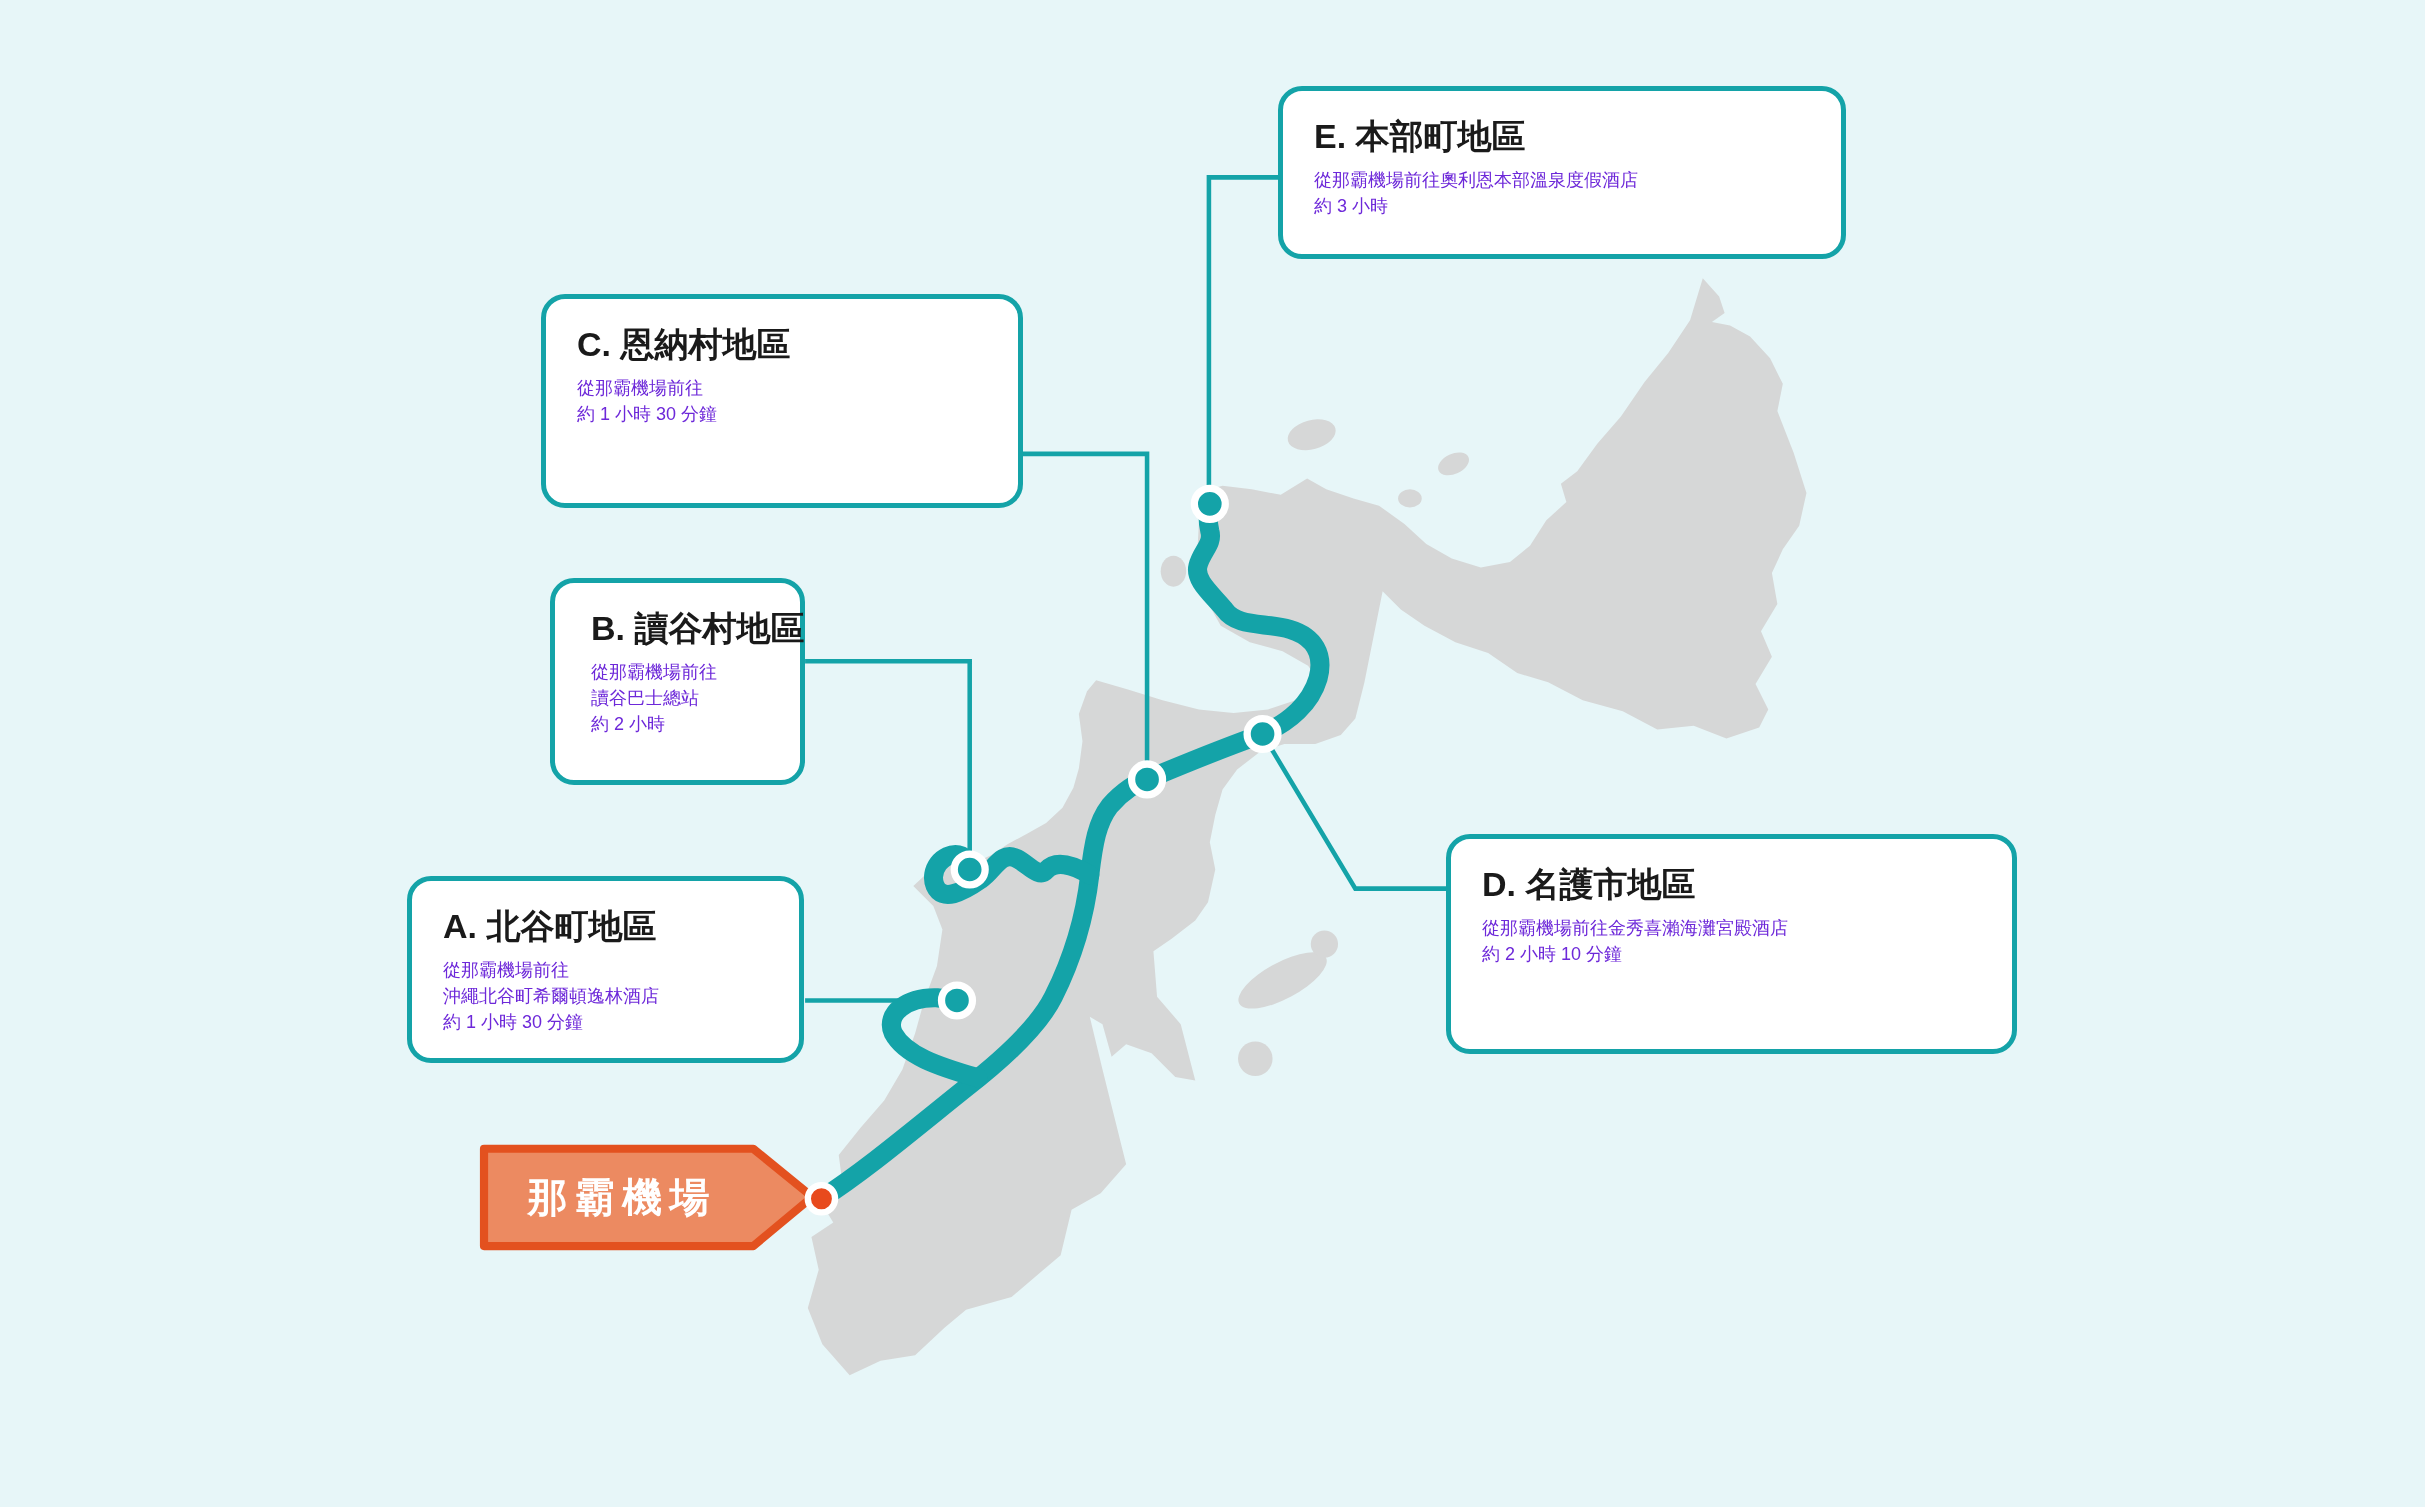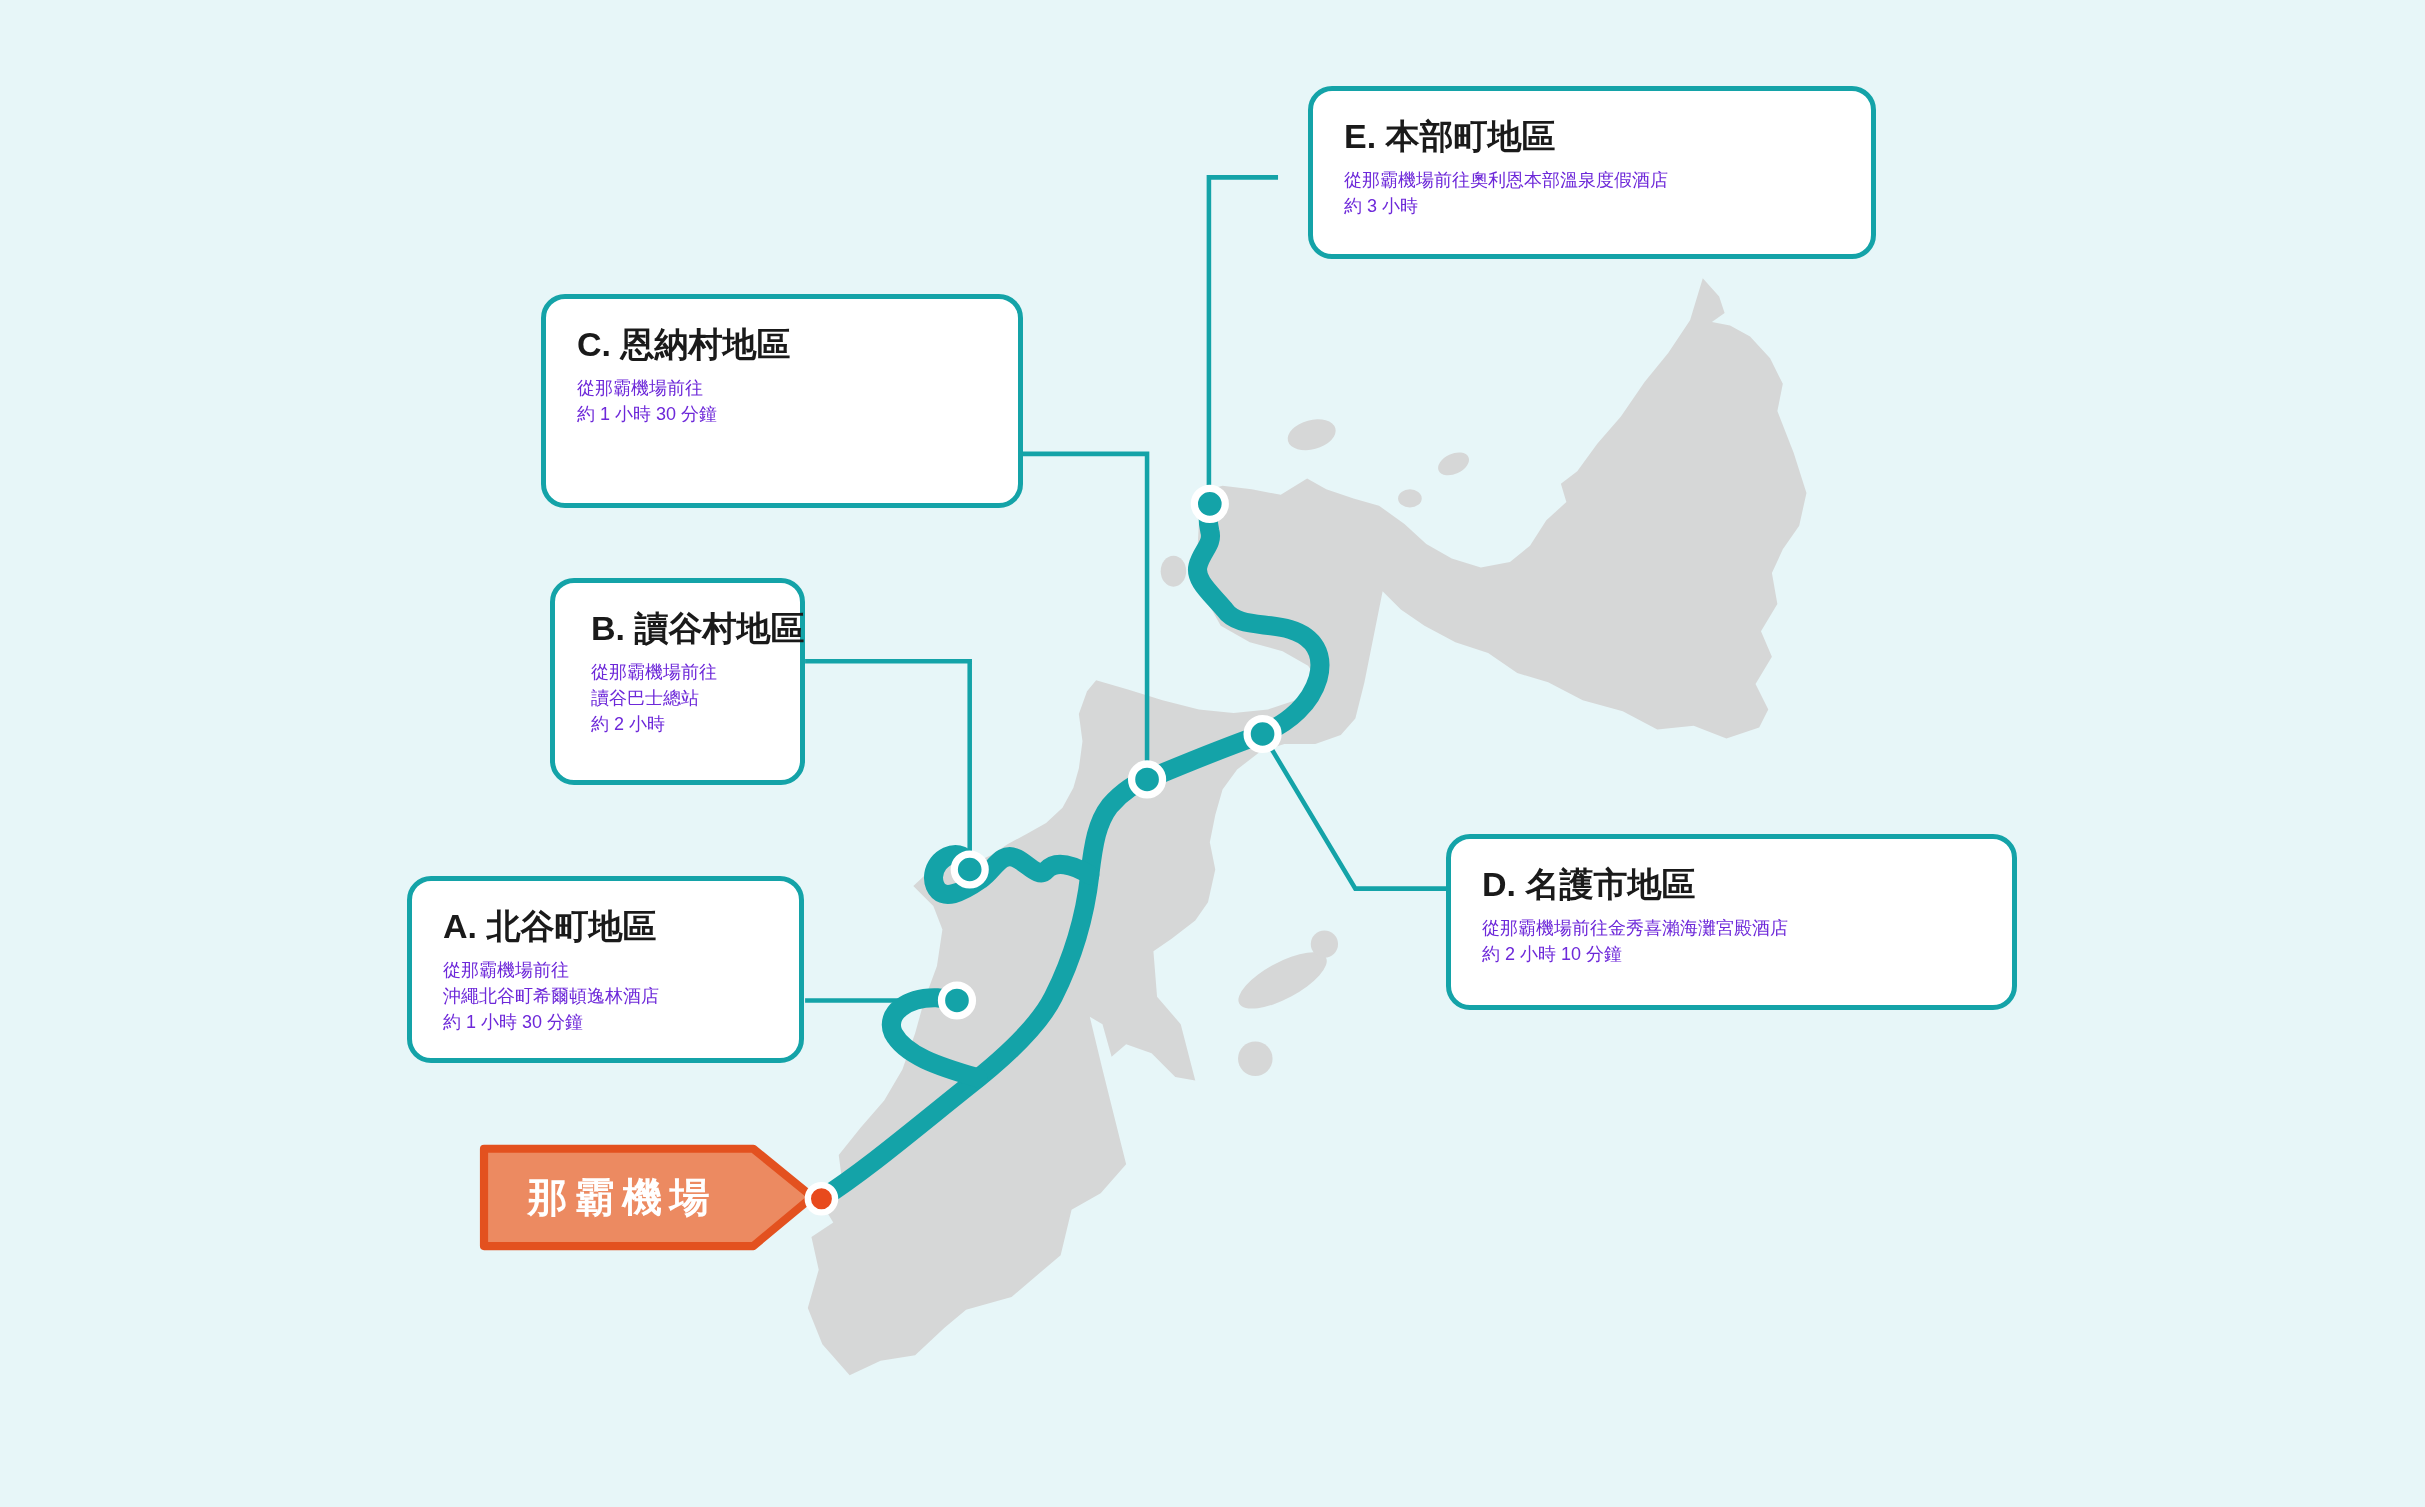--- a/index.html
+++ b/index.html
@@ -148,21 +148,21 @@
     <g>
       <circle cx="1066" cy="956" r="17" fill="#14a3a8" stroke="#ffffff" stroke-width="8"></circle>
       <circle cx="1052" cy="1100" r="17" fill="#14a3a8" stroke="#ffffff" stroke-width="8"></circle>
       <circle cx="1261" cy="857" r="17" fill="#14a3a8" stroke="#ffffff" stroke-width="8"></circle>
       <circle cx="1388" cy="807" r="17" fill="#14a3a8" stroke="#ffffff" stroke-width="8"></circle>
       <circle cx="1330" cy="554" r="17" fill="#14a3a8" stroke="#ffffff" stroke-width="8"></circle>
       <circle cx="903" cy="1318" r="15" fill="#e84a1d" stroke="#ffffff" stroke-width="7"></circle>
     </g>
   </svg>
 
-  <div class="callout" style="left:1278px; top:86px; width:568px; height:173px;margin-left:30px;">
+  <div class="callout" style="left:1278px; top:86px; width:568px; height:173px;">
     <div class="title">E. 本部町地區</div>
     <div class="line">從那霸機場前往奧利恩本部溫泉度假酒店</div>
     <div class="line">約 3 小時</div>
   </div>
 
   <div class="callout" style="left:521px; top:294px; width:482px; height:214px;margin-left:20px;">
     <div class="title">C. 恩納村地區</div>
     <div class="line">從那霸機場前往</div>
     <div class="line">約 1 小時 30 分鐘</div>
   </div>
@@ -174,21 +174,21 @@
     <div class="line">約 2 小時</div>
   </div>
 
   <div class="callout" style="left:407px; top:876px; width:397px; height:187px;">
     <div class="title">A. 北谷町地區</div>
     <div class="line">從那霸機場前往</div>
     <div class="line">沖繩北谷町希爾頓逸林酒店</div>
     <div class="line">約 1 小時 30 分鐘</div>
   </div>
 
-  <div class="callout" style="left:1446px; top:834px; width:571px; height:176px;">
+  <div class="callout" style="left:1446px; top:834px; width:571px; height:220px;">
     <div class="title">D. 名護市地區</div>
     <div class="line">從那霸機場前往金秀喜瀨海灘宮殿酒店</div>
     <div class="line">約 2 小時 10 分鐘</div>
   </div>
 
   <div id="airport-label">那霸機場</div>
 
 </div>
 
 

